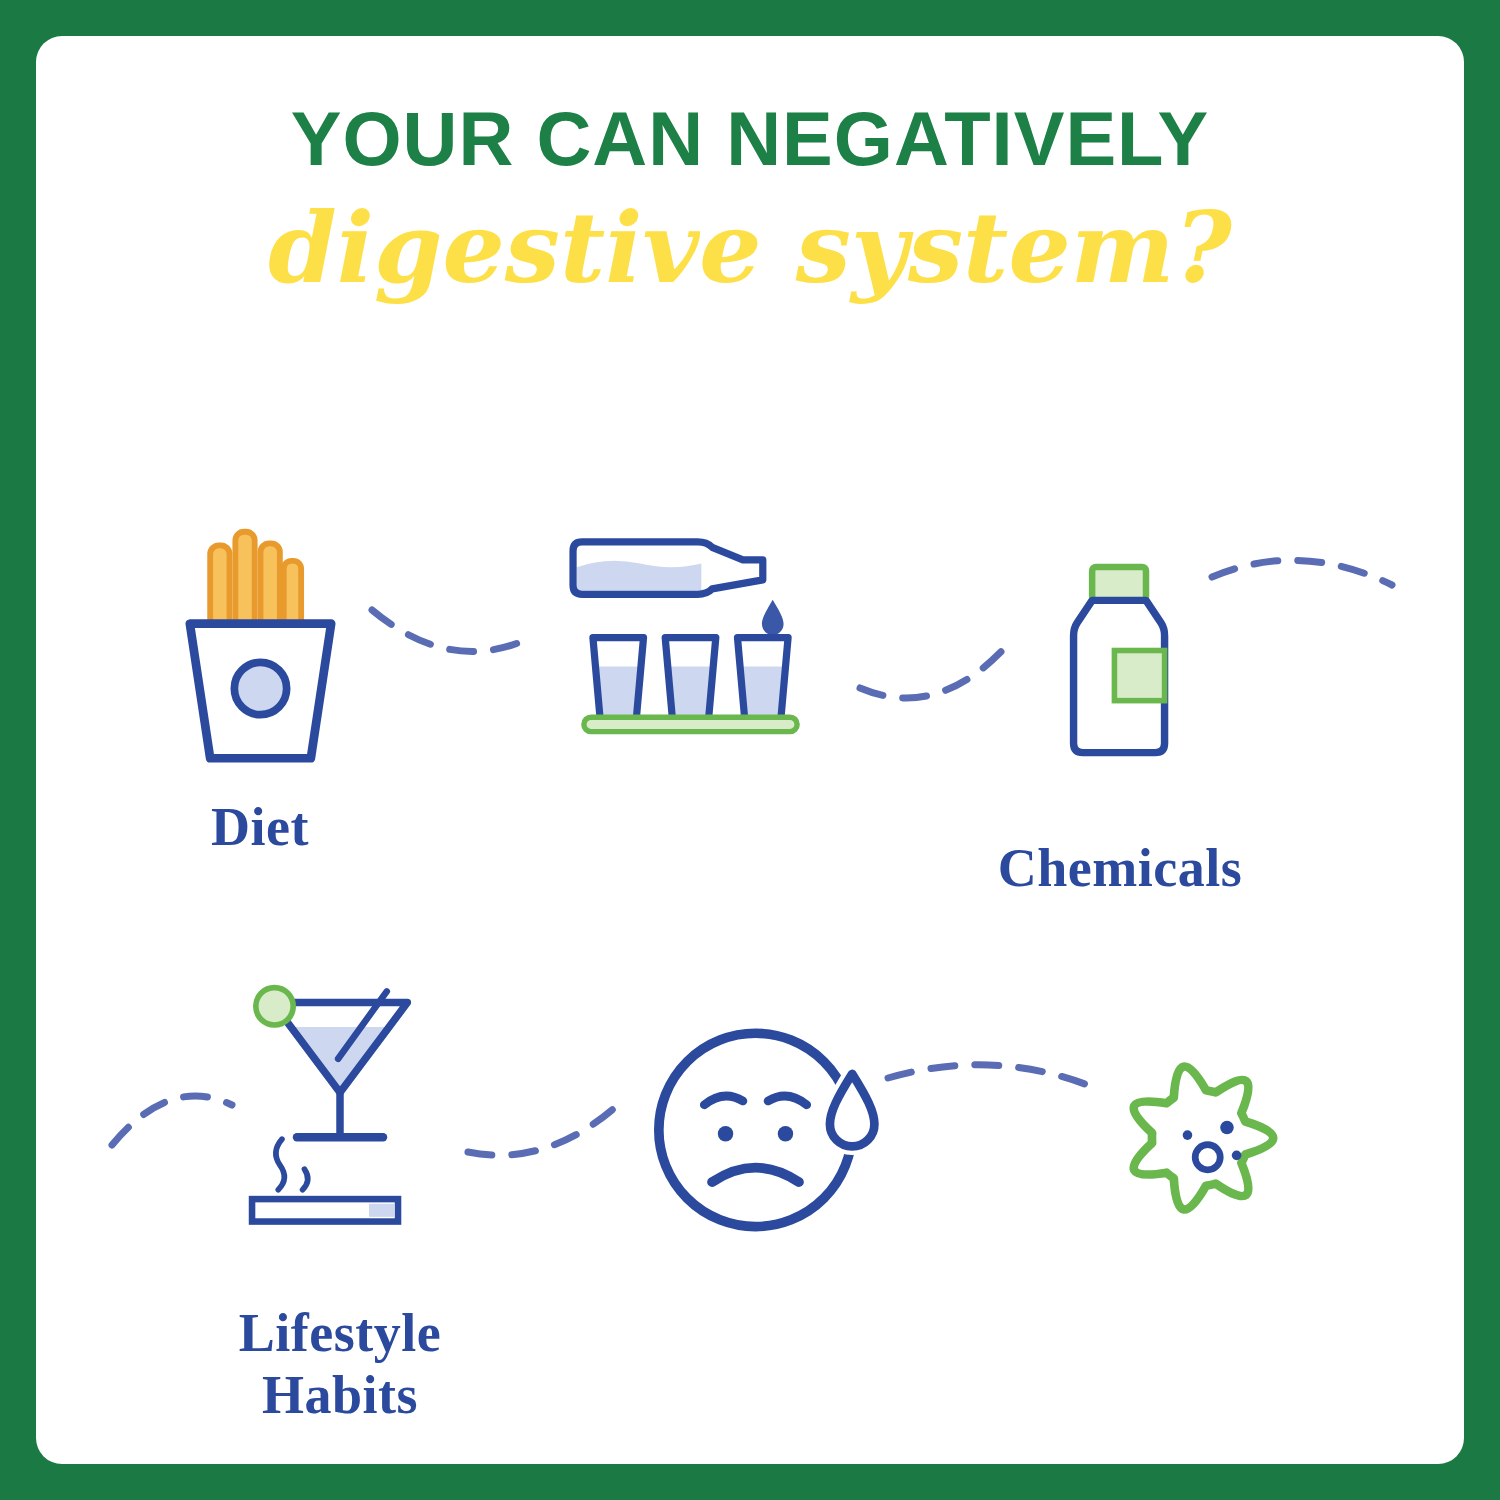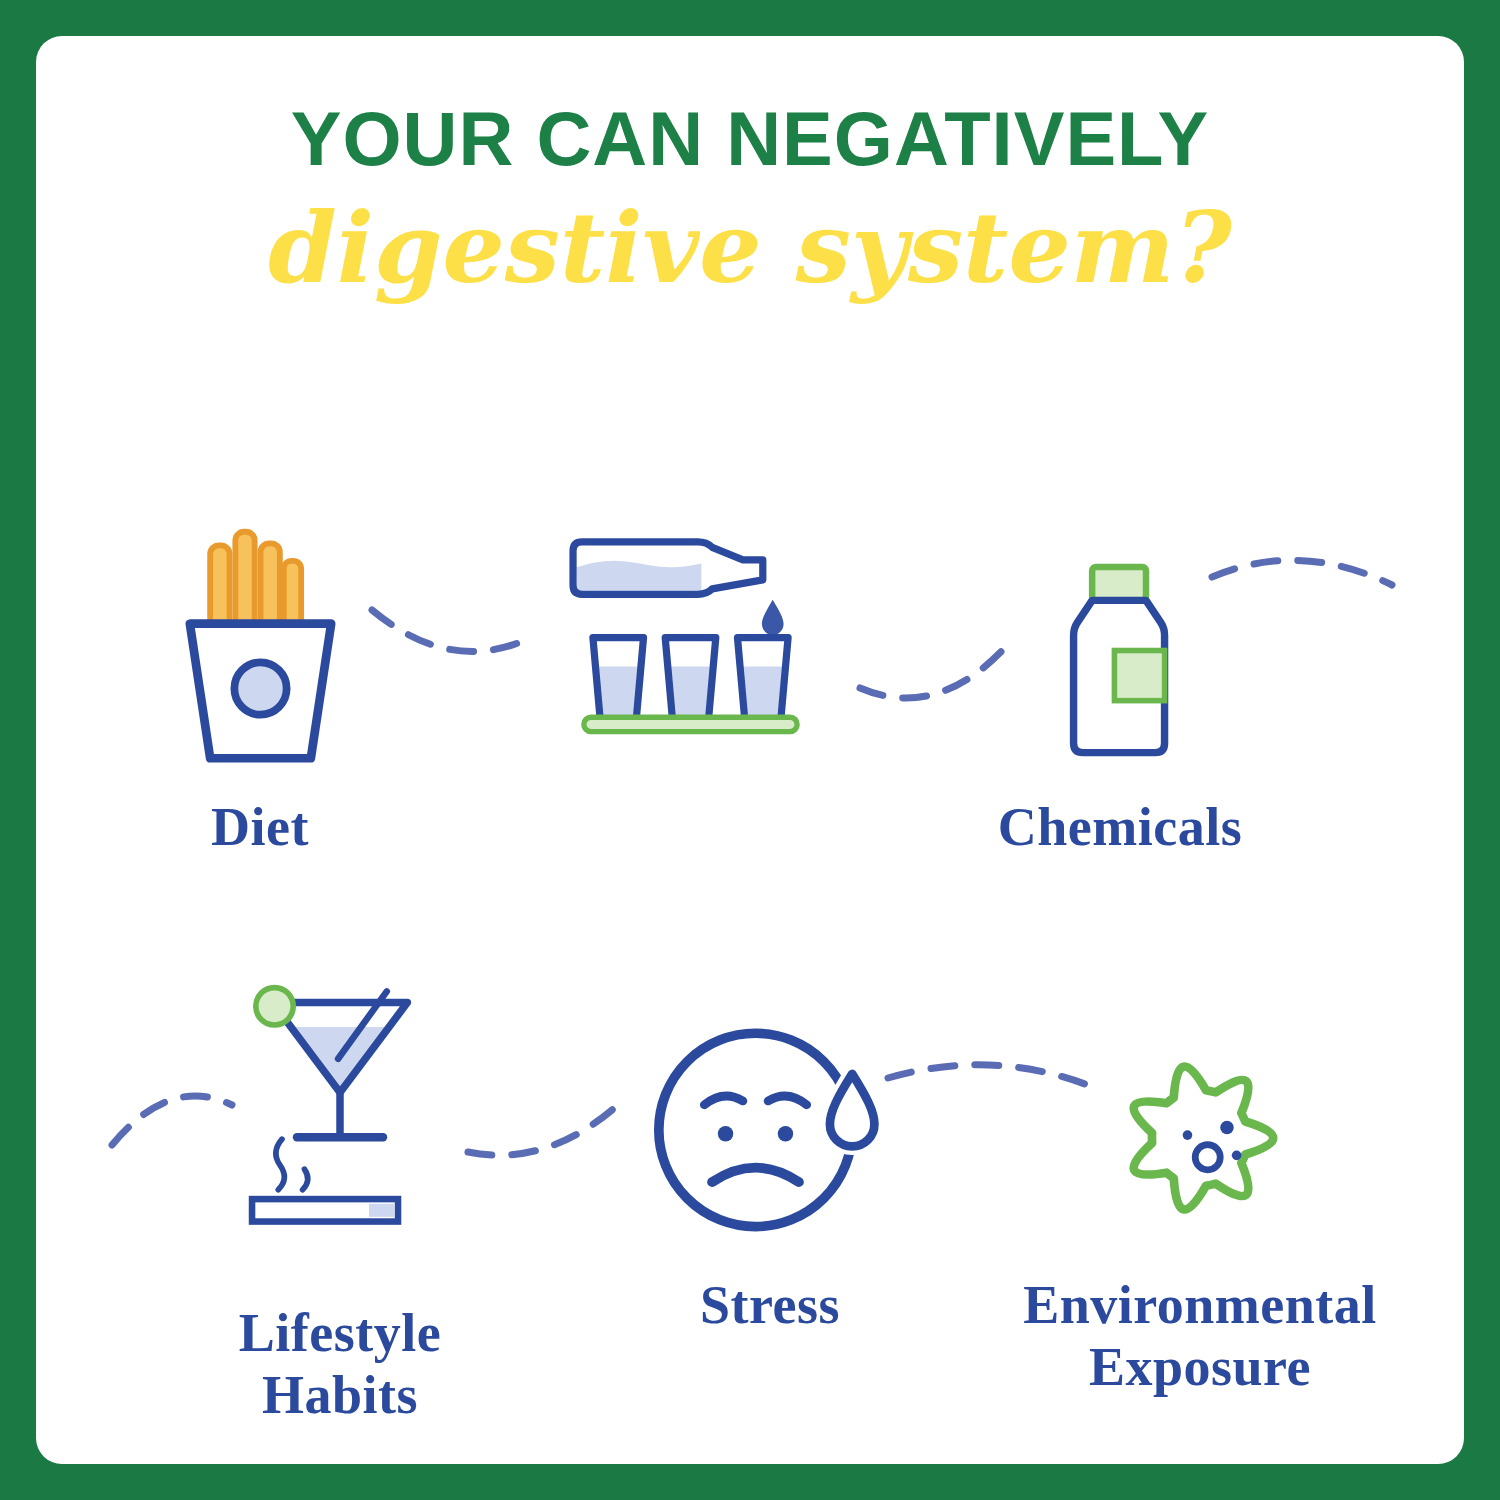--- a/index.html
+++ b/index.html
@@ -31,21 +31,21 @@
   }
   .icon-box { display:flex; align-items:flex-end; justify-content:center; }
   .row1 .icon-box { height:280px; }
   .row2 .icon-box { height:282px; }
   .item-label {
     color:#2b4a9e; font-weight:700; font-size:54px; line-height:1.15;
     text-align:center; white-space:pre-line; margin-top:30px; letter-spacing:0.5px;
   }
   #item-diet      { left:110px; top:486px; width:300px; }
   #item-water     { left:510px; top:486px; width:360px; }
-  #item-chemicals { left:950px; top:486px; width:340px; }
+  #item-chemicals { left:950px; top:486px; width:340px;gap:41px; }
   #item-lifestyle { left:170px; top:962px; width:340px;gap:28px; }
   #item-stress    { left:600px; top:962px; width:340px; }
   #item-env       { left:970px; top:962px; width:460px; }
 </style>
 </head>
 <body>
 
 <div class="card"></div>
 
 <svg class="connectors" viewBox="0 0 1500 1500">
@@ -144,21 +144,20 @@
       <circle cx="115" cy="122" r="100" fill="#ffffff" stroke="#2b4a9e" stroke-width="10"></circle>
       <path d="M215,64 C230,88 238,103 238,116 A23,23 0 1 1 192,116 C192,103 200,88 215,64 Z" fill="#ffffff" stroke="#ffffff" stroke-width="18"></path>
       <path d="M215,64 C230,88 238,103 238,116 A23,23 0 1 1 192,116 C192,103 200,88 215,64 Z" fill="#ffffff" stroke="#2b4a9e" stroke-width="9" stroke-linejoin="round"></path>
       <path d="M62,96 Q82,80 102,92" fill="none" stroke="#2b4a9e" stroke-width="9" stroke-linecap="round"></path>
       <path d="M128,92 Q148,80 168,96" fill="none" stroke="#2b4a9e" stroke-width="9" stroke-linecap="round"></path>
       <circle cx="84" cy="126" r="8" fill="#2b4a9e"></circle>
       <circle cx="146" cy="126" r="8" fill="#2b4a9e"></circle>
       <path d="M70,176 Q115,146 160,176" fill="none" stroke="#2b4a9e" stroke-width="10" stroke-linecap="round"></path>
     </svg>
   </div>
-  <div class="item-label">Stress</div>
 </div>
 
 <div class="item row2" id="item-env">
   <div class="icon-box">
     <svg width="212" height="212" viewBox="0 0 220 220">
       <path d="M157,92.9
                Q215,110 157,127.1
                Q155.1,131.5 152.9,135.8
                Q176.1,191.6 126.3,157.3
                Q121.2,158.7 116.1,159.6
@@ -171,15 +170,13 @@
                Q86.4,7.7 116.1,60.4
                Q121.2,61.3 126.3,62.7
                Q176.1,28.4 152.9,84.2
                Q155.1,88.5 157,92.9 Z" fill="#ffffff" stroke="#6ab84d" stroke-width="9" stroke-linejoin="round"></path>
       <circle cx="118" cy="130" r="13" fill="#ffffff" stroke="#2b4a9e" stroke-width="7"></circle>
       <circle cx="138" cy="99" r="7" fill="#2b4a9e"></circle>
       <circle cx="97" cy="107" r="5" fill="#2b4a9e"></circle>
       <circle cx="148" cy="128" r="5" fill="#2b4a9e"></circle>
     </svg>
   </div>
-  <div class="item-label">Environmental
-Exposure</div>
 </div>
 
 </body></html>

